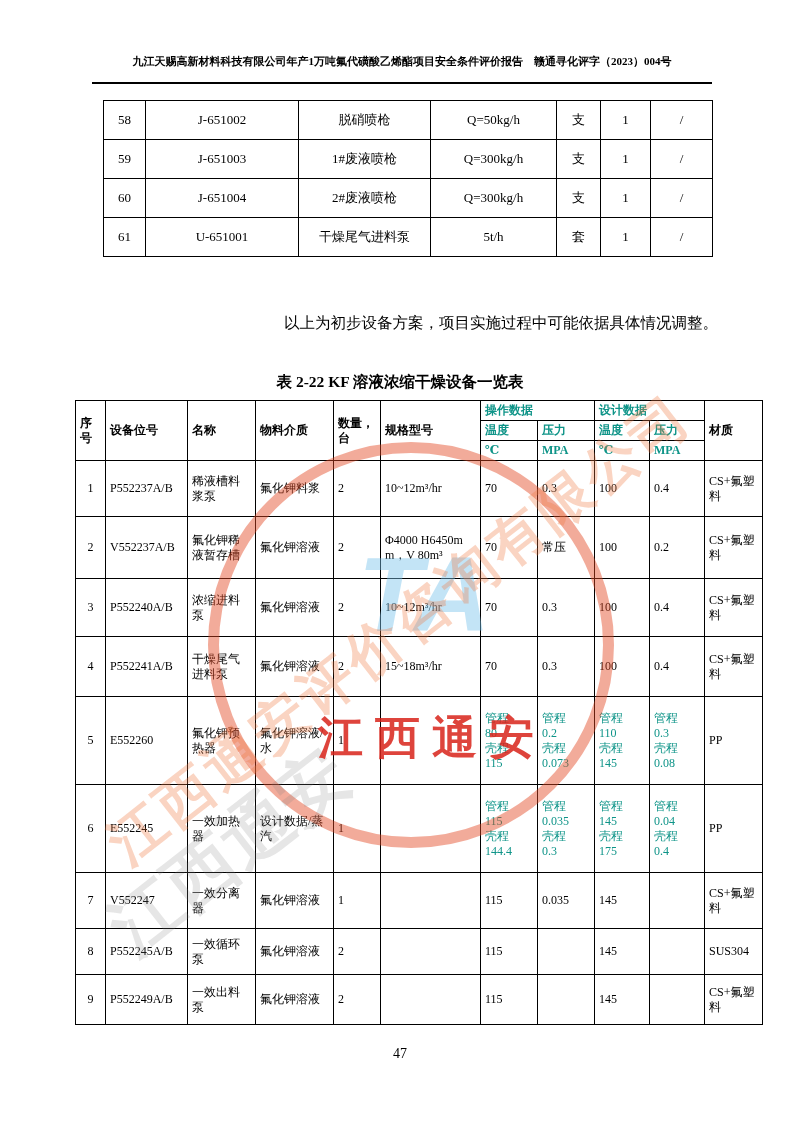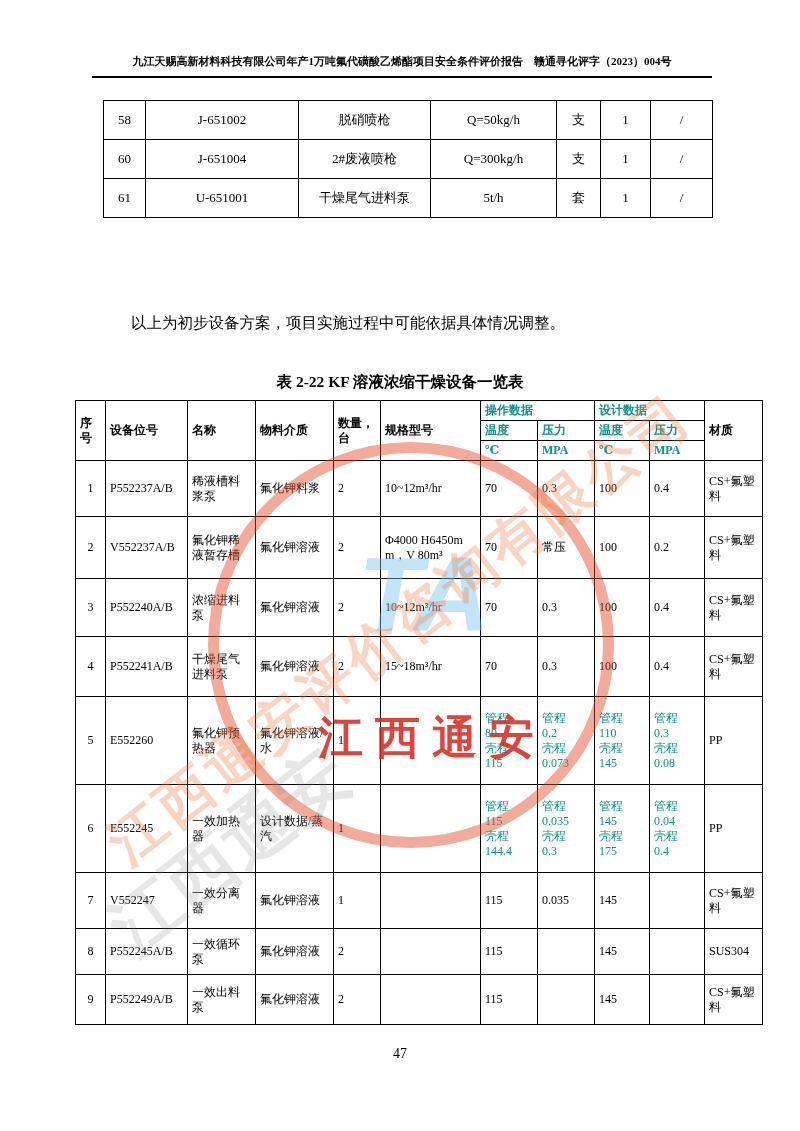--- a/index.html
+++ b/index.html
@@ -1,27 +1,27 @@
 <!DOCTYPE html>
 <html><head>
 <meta charset="utf-8">
 <style>
   html,body{margin:0;padding:0;background:#ffffff;}
   .page{position:relative;width:800px;height:1131px;background:#fff;overflow:hidden;
         font-family:"Liberation Serif","DejaVu Serif",serif;color:#000;}
 
   .doc-header{position:absolute;top:54px;left:92px;width:620px;text-align:center;
-        font-size:11px;font-weight:bold;padding-bottom:7px;border-bottom:2px solid #000;}
+        font-size:11px;font-weight:bold;padding-bottom:13px;border-bottom:2px solid #000;}
 
   table{border-collapse:collapse;}
   .t1{position:absolute;top:100px;left:103px;width:609px;font-size:13px;text-align:center;table-layout:fixed;}
   .t1 td{border:1px solid #000;padding:0 4px;}
   .t1 tr{height:39px;}
 
-  .para{position:absolute;left:100px;width:618px;margin:0;font-size:15.5px;line-height:1.55;text-indent:2em;}
+  .para{position:absolute;left:100px;width:618px;margin:0;font-size:15.5px;line-height:1.55;text-indent:2em;text-align:right;}
   .para-1{top:311px;}
   .para-2{top:338px;}
 
   .caption{position:absolute;top:372px;left:0;width:100%;text-align:center;font-weight:bold;font-size:15.5px;}
 
   .t2{position:absolute;top:400px;left:75px;width:687px;font-size:12px;table-layout:fixed;}
   .t2 th,.t2 td{border:1px solid #000;padding:2px 4px;vertical-align:middle;text-align:left;
         white-space:pre-line;word-break:break-all;line-height:1.25;}
   .t2 thead tr{height:20px;}
   .t2 thead th{font-weight:bold;}
@@ -57,20 +57,29 @@
         <col style="width:44px">
         <col style="width:50px">
         <col style="width:62px">
     </colgroup>
     <tbody>
         <tr>
           <td>58</td>
           <td>J-651002</td>
           <td>脱硝喷枪</td>
           <td>Q=50kg/h</td>
+          <td>支</td>
+          <td>1</td>
+          <td>/</td>
+        </tr>
+        <tr>
+          <td>59</td>
+          <td>J-651003</td>
+          <td>1#废液喷枪</td>
+          <td>Q=300kg/h</td>
           <td>支</td>
           <td>1</td>
           <td>/</td>
         </tr>
         <tr>
           <td>60</td>
           <td>J-651004</td>
           <td>2#废液喷枪</td>
           <td>Q=300kg/h</td>
           <td>支</td>

